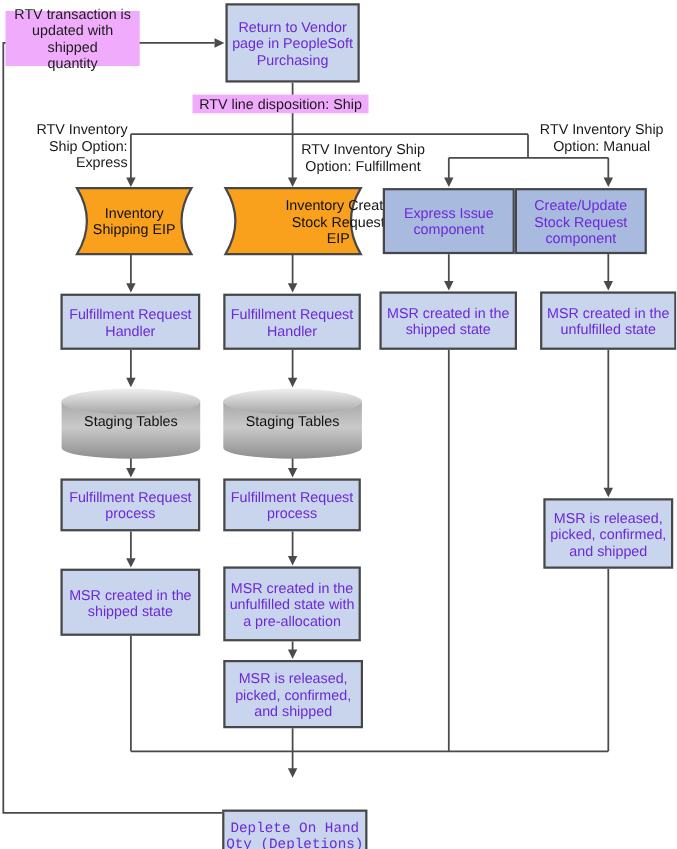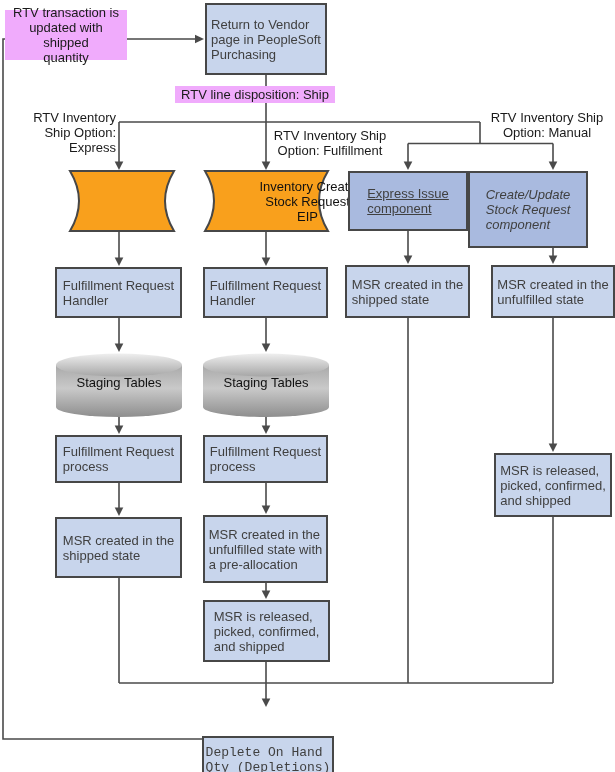--- a/index.html
+++ b/index.html
@@ -2,23 +2,23 @@
 <html style="--node-fill-light: #C8D5EC; --node-fill-medium: #A9BADF; --eip-fill-orange: #F9A01C; --node-border: #474747; --connector: #4A4A4A;"><head>
 <meta charset="utf-8">
 <style>
   html,body{margin:0;padding:0;background:#fff;}
   #canvas{position:relative;width:615px;height:772px;background:#fff;overflow:hidden;
           font-family:"Liberation Sans",sans-serif;}
   svg{position:absolute;left:0;top:0;}
   .conn{fill:none;stroke:var(--connector,#4A4A4A);stroke-width:1.6;}
   .ah{fill:var(--connector,#3F3F3F);stroke:none;}
   .eip{fill:var(--eip-fill-orange,#F9A01C);stroke:var(--node-border,#474747);stroke-width:2;}
-  .box{position:absolute;display:flex;align-items:center;justify-content:center;
+  .box{position:absolute;display:flex;align-items:center;justify-content:center;text-align:center;
        border:2px solid var(--node-border,#474747);box-sizing:border-box;
-       font-size:13px;line-height:15px;color:#404040;white-space:pre-line;}
+       font-size:13px;line-height:15px;color:#6d28d9;white-space:pre-line;}
   .light{background:var(--node-fill-light,#C8D5EC);}
   .medium{background:var(--node-fill-medium,#A9BADF);}
   .shapetext{position:absolute;display:flex;align-items:center;justify-content:center;text-align:center;
        font-size:13px;line-height:15px;color:#111;white-space:pre-line;}
   .lbl{position:absolute;font-size:13px;line-height:15px;color:#1a1a1a;white-space:pre-line;}
   .lbl.masked{background:#f0abfc;display:flex;align-items:center;justify-content:center;text-align:center;}
   .lbl.right{text-align:right;}
   .lbl.left{text-align:center;}
 </style>
 </head>
@@ -107,29 +107,31 @@
     <g>
       <path d="M203,365 V407 A63,10 0 0 0 329,407 V365 Z" fill="url(#cylBody)"></path>
       <ellipse cx="266" cy="365" rx="63" ry="11.5" fill="url(#cylTop)"></ellipse>
     </g>
   </svg>
 
   <div class="box light" style="left:205px;top:3px;width:122px;height:72px;">Return to Vendor
 page in PeopleSoft
 Purchasing</div>
 
+  <div class="shapetext" style="left:78px;top:171px;width:88px;height:60px;">Inventory
+Shipping EIP</div>
 
   <div class="shapetext" style="left:214px;top:171px;width:105px;height:60px;padding-left:41px;">Inventory Create
 Stock Request
 EIP</div>
 
-  <div class="box medium" style="left:348px;top:171px;width:120px;height:60px;text-decoration:underline;">Express Issue
+  <div class="box medium" style="left:348px;top:171px;width:120px;height:60px;">Express Issue
 component</div>
 
-  <div class="box medium" style="left:468px;top:171px;width:120px;height:77px;font-style:italic;">Create/Update
+  <div class="box medium" style="left:468px;top:171px;width:120px;height:60px;">Create/Update
 Stock Request
 component</div>
 
   <div class="box light" style="left:55px;top:267px;width:127px;height:51px;">Fulfillment Request
 Handler</div>
 
   <div class="box light" style="left:203px;top:267px;width:125px;height:51px;">Fulfillment Request
 Handler</div>
 
   <div class="box light" style="left:345px;top:265px;width:125px;height:53px;">MSR created in the

